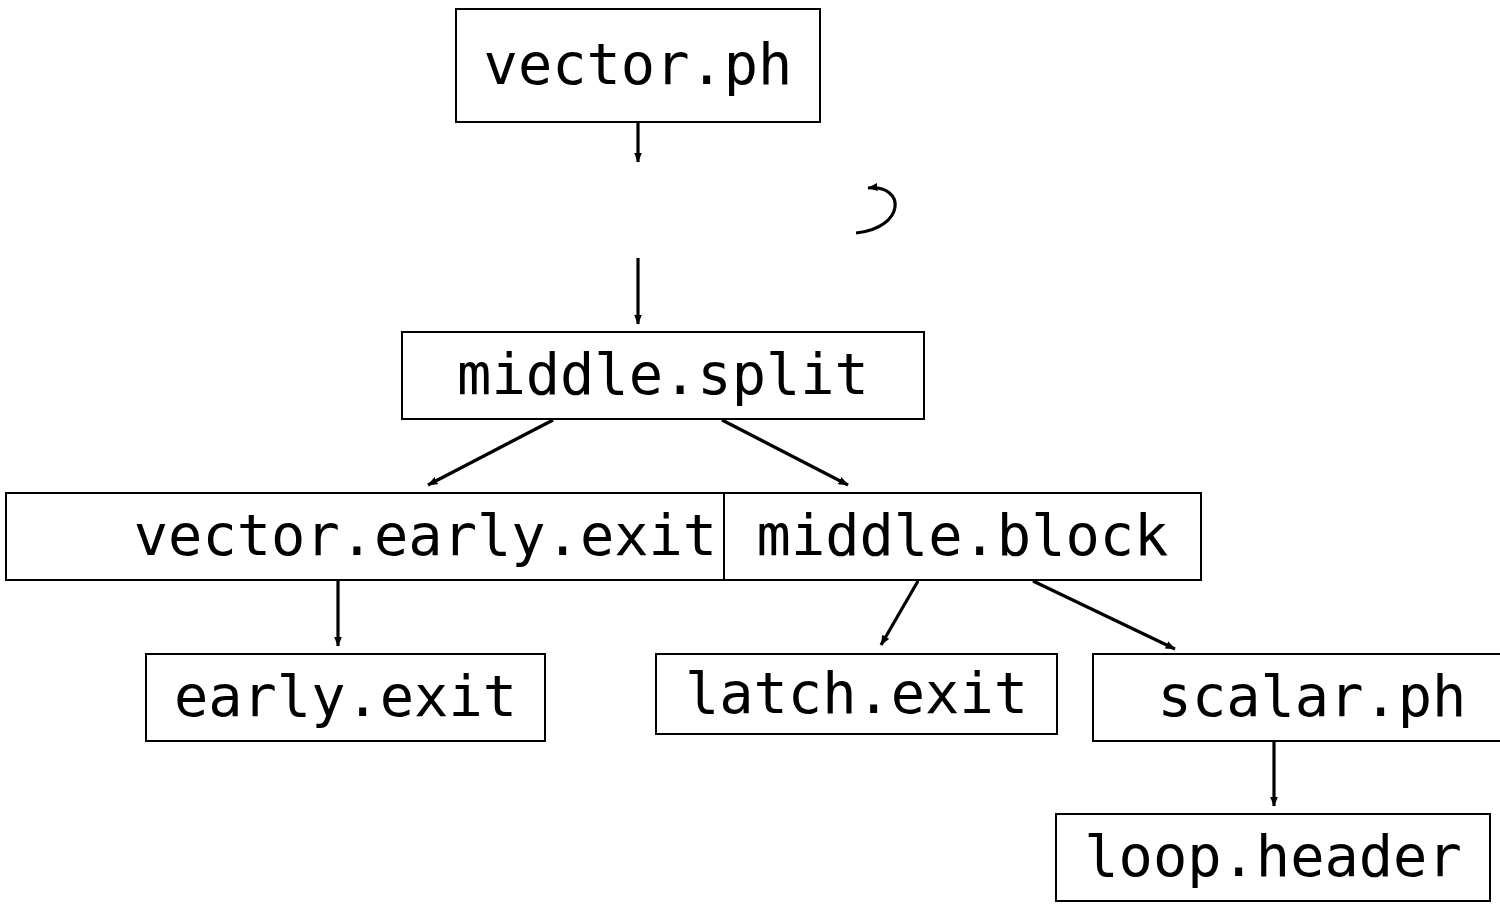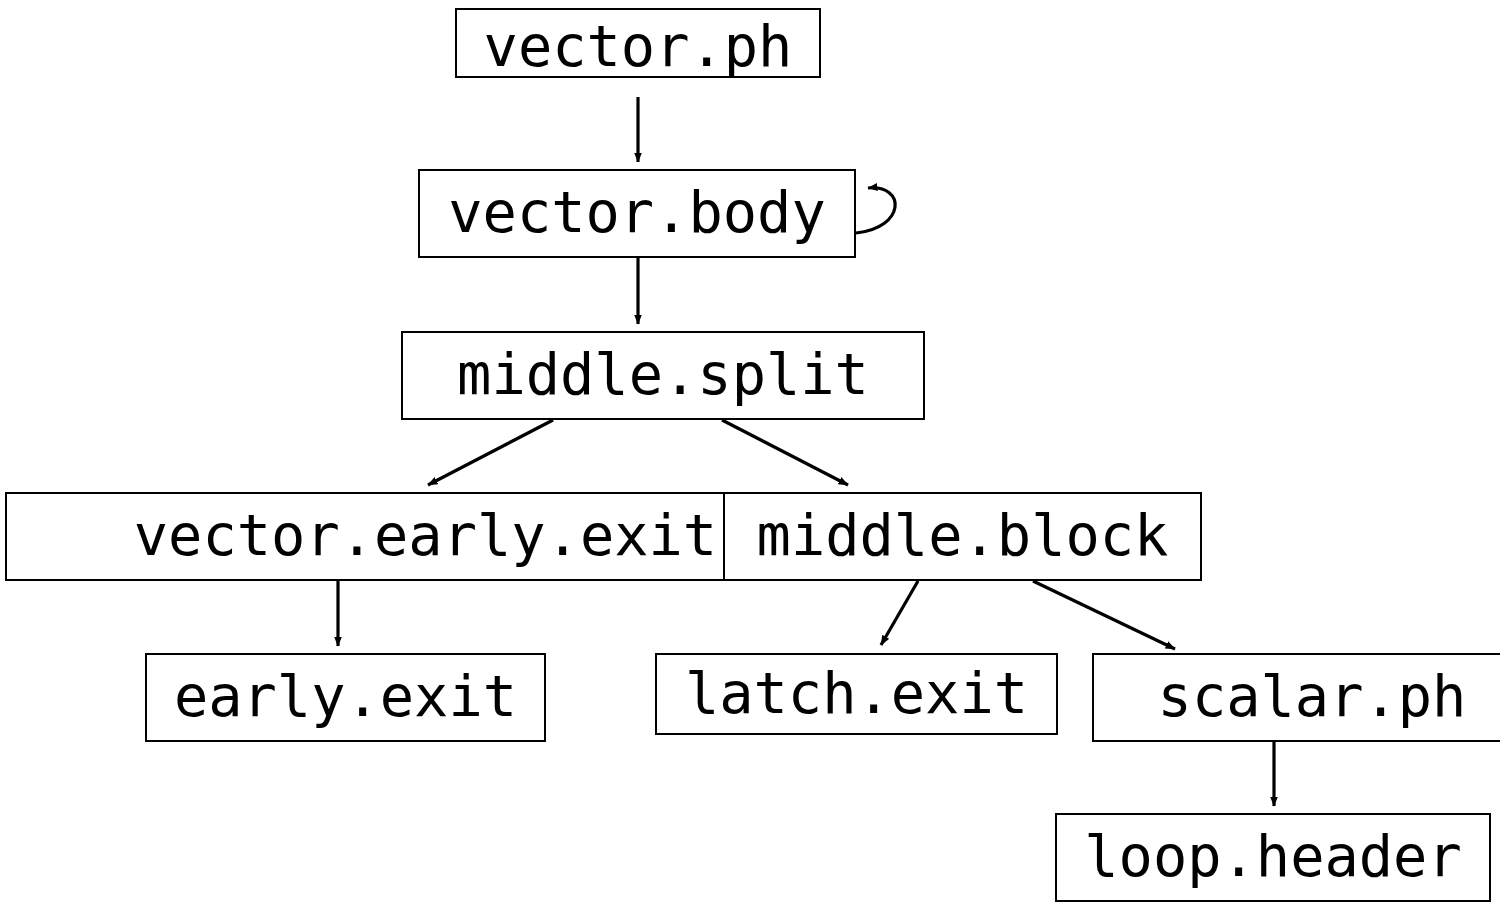--- a/index.html
+++ b/index.html
@@ -70,27 +70,24 @@
 
     <path d="M 338,581 L 338,646" stroke="#000000" stroke-width="3.2" fill="none" marker-end="url(#arrowhead)"></path>
 
     <path d="M 918,581 L 881,645" stroke="#000000" stroke-width="3.2" fill="none" marker-end="url(#arrowhead)"></path>
 
     <path d="M 1033,581 L 1175,649" stroke="#000000" stroke-width="3.2" fill="none" marker-end="url(#arrowhead)"></path>
 
     <path d="M 1274,742 L 1274,806" stroke="#000000" stroke-width="3.2" fill="none" marker-end="url(#arrowhead)"></path>
   </svg>
 
-  <div class="cfg-node" style="left:455px; top:8px; width:366px; height:70px;align-items:flex-end;">
+  <div class="cfg-node" style="left:455px; top:8px; width:366px; height:115px;">
     <span class="cfg-node-label">vector.ph</span>
   </div>
 
-  <div class="cfg-node" style="left:418px; top:169px; width:438px; height:89px;">
-    <span class="cfg-node-label">vector.body</span>
-  </div>
 
   <div class="cfg-node" style="left:401px; top:331px; width:524px; height:89px;">
     <span class="cfg-node-label">middle.split</span>
   </div>
 
   <div class="cfg-node" style="left:5px; top:492px; width:798px; height:89px;padding-left:43px;">
     <span class="cfg-node-label">vector.early.exit</span>
   </div>
 
   <div class="cfg-node" style="left:723px; top:492px; width:479px; height:89px;">

